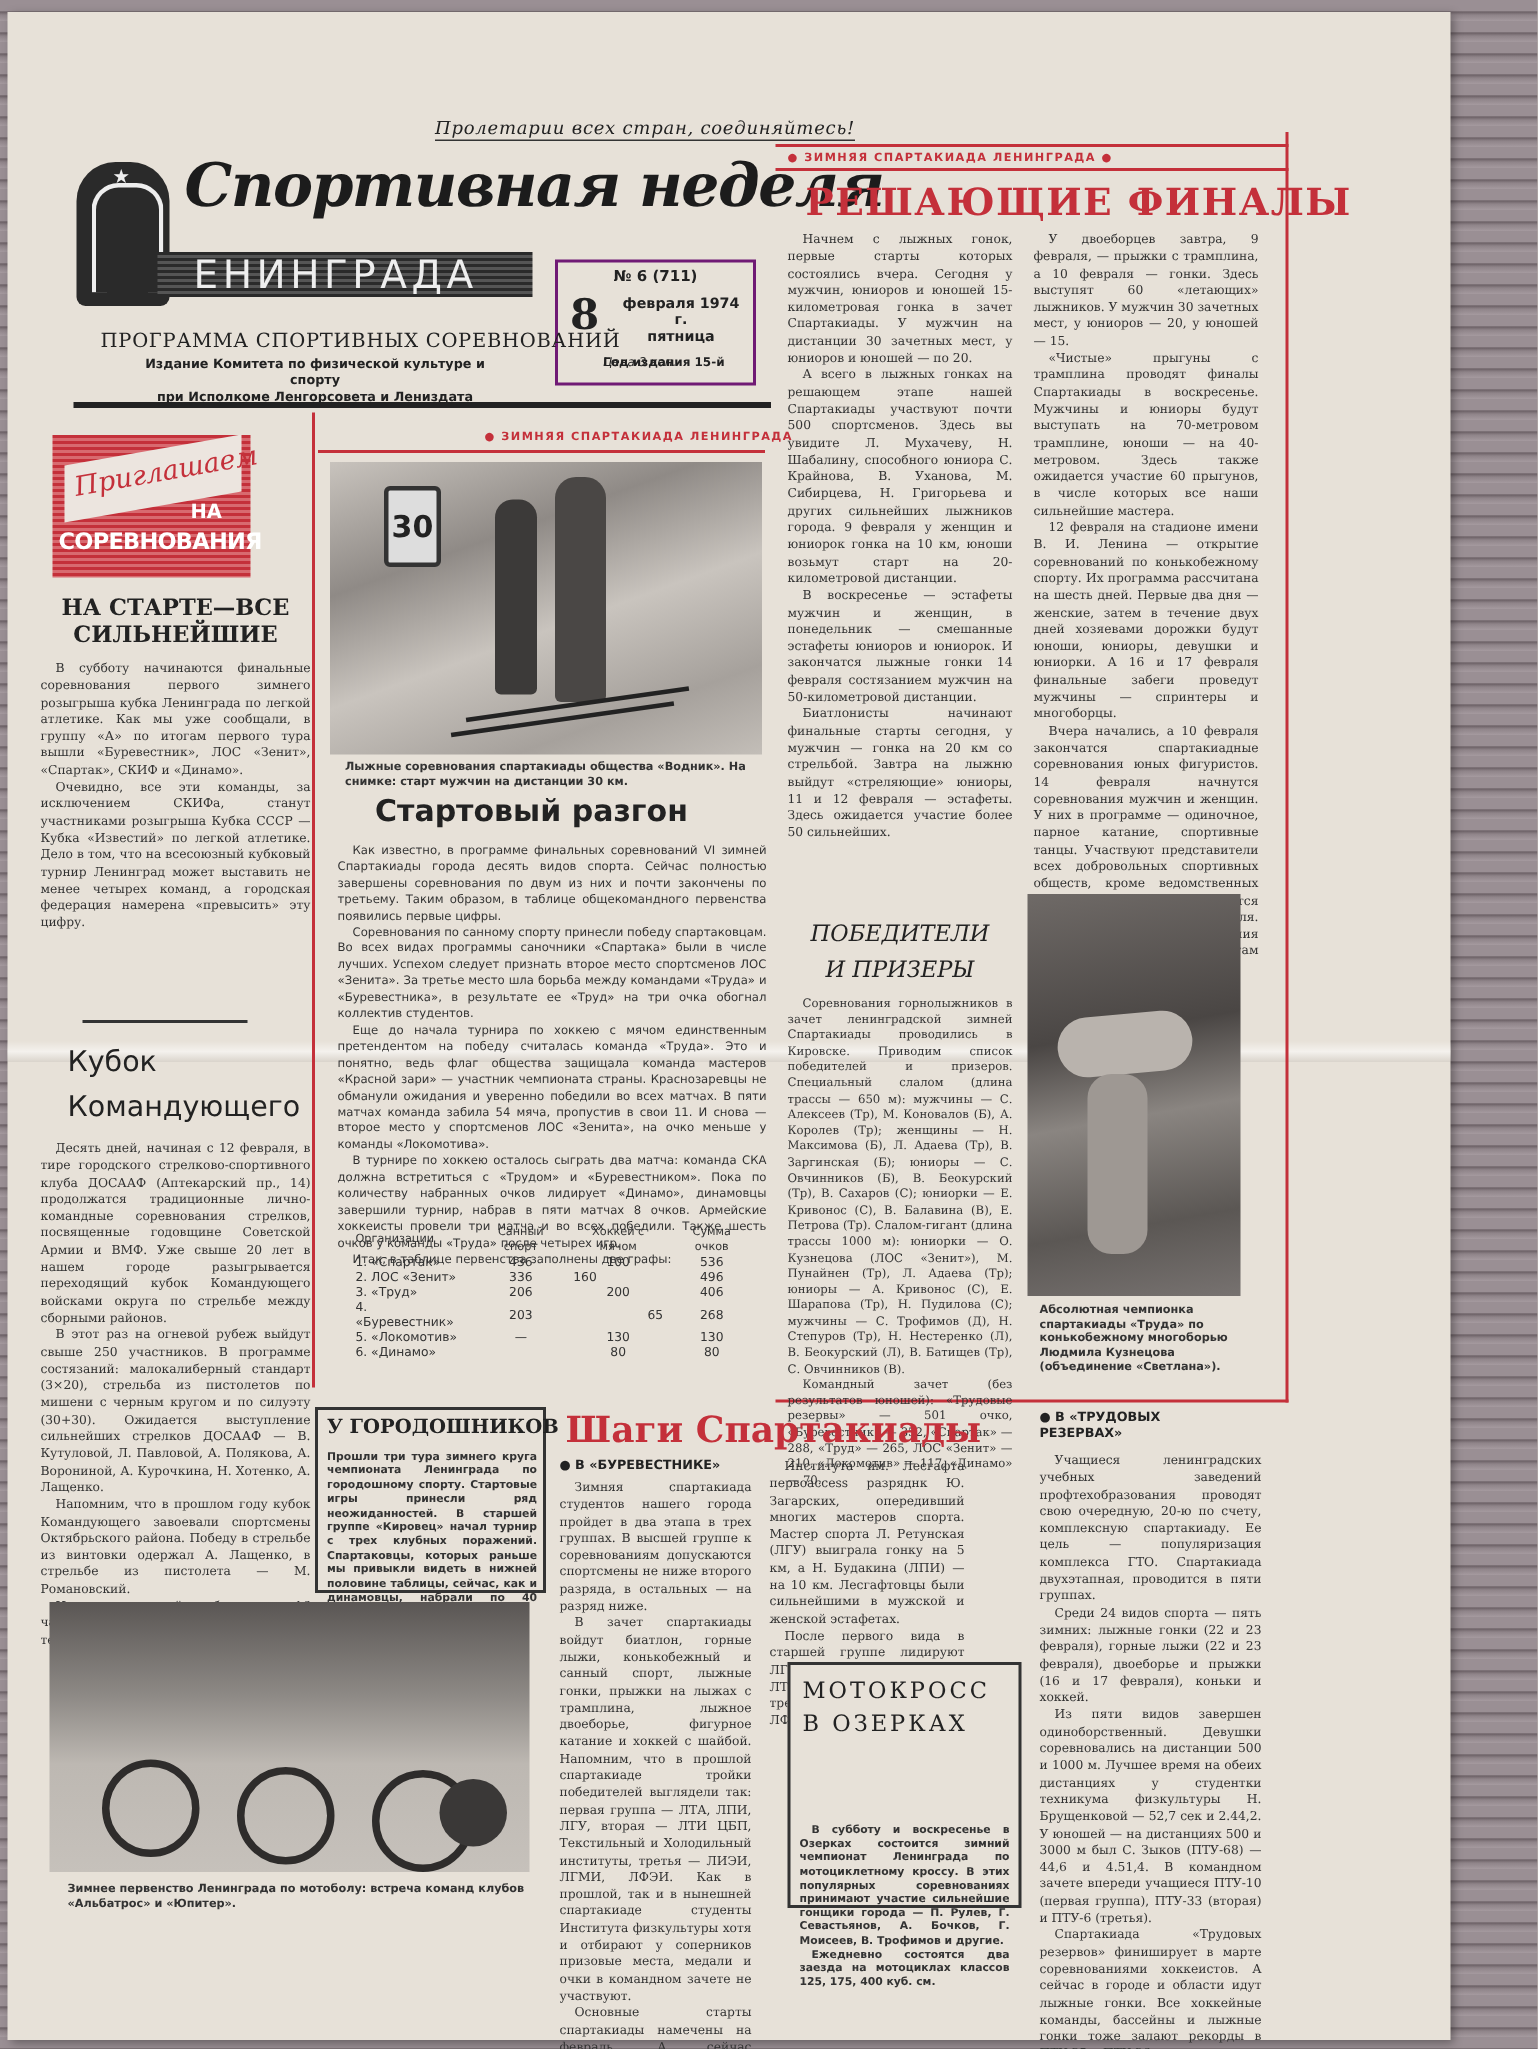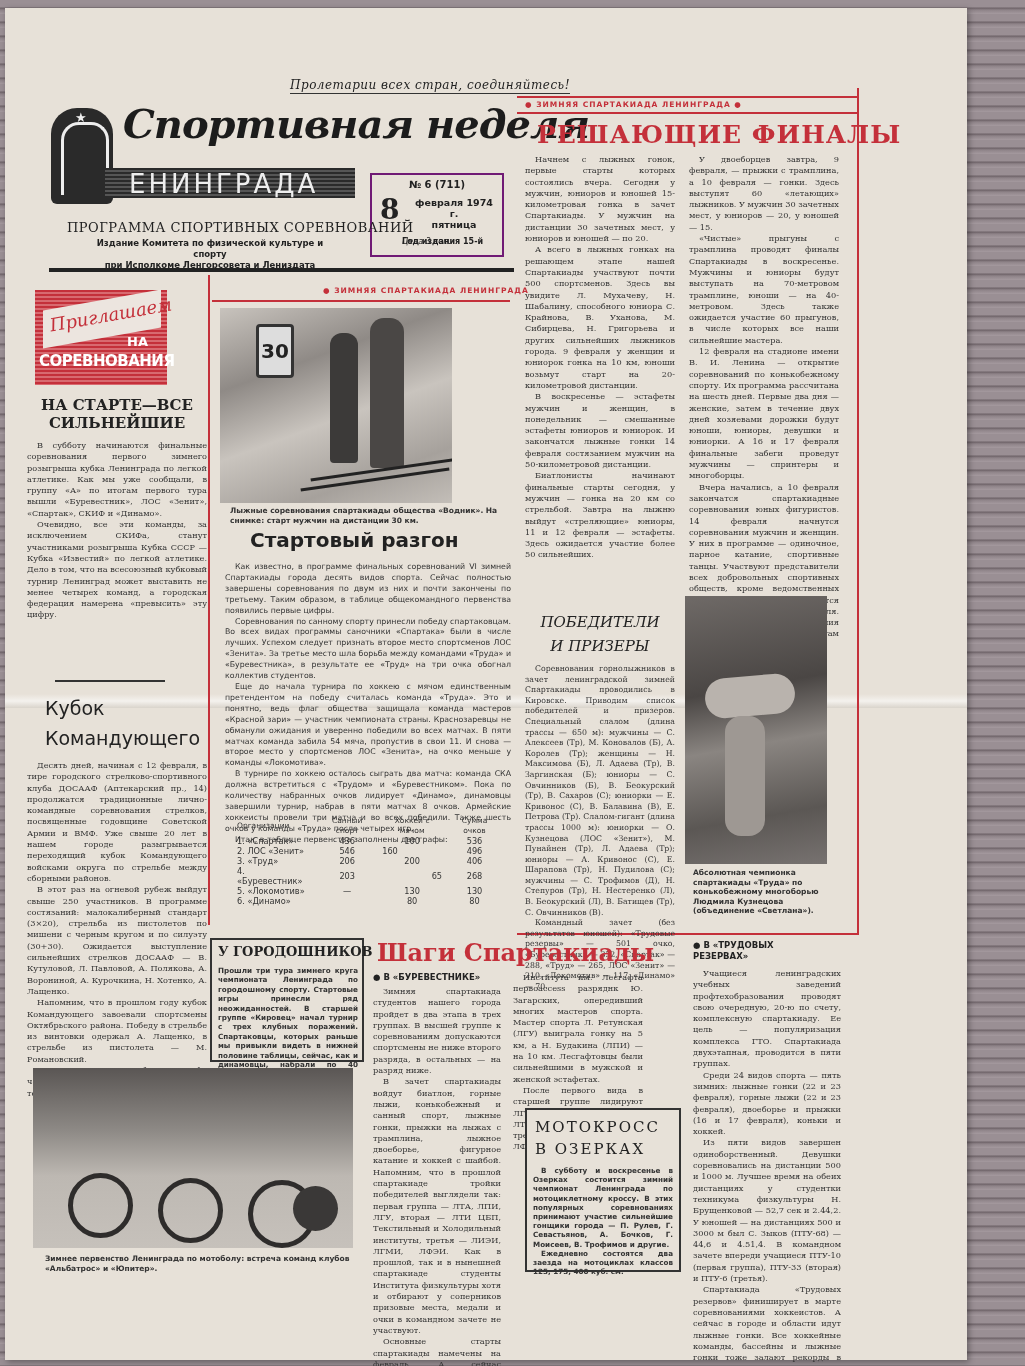--- a/index.html
+++ b/index.html
@@ -93,21 +93,21 @@
   <div class="abs col" style="left:22px;top:752px;width:180px;">
     <p>Десять дней, начиная с 12 февраля, в тире городского стрелково-спортивного клуба ДОСААФ (Аптекарский пр., 14) продолжатся традиционные лично-командные соревнования стрелков, посвященные годовщине Советской Армии и ВМФ. Уже свыше 20 лет в нашем городе разыгрывается переходящий кубок Командующего войсками округа по стрельбе между сборными районов.</p>
     <p>В этот раз на огневой рубеж выйдут свыше 250 участников. В программе состязаний: малокалиберный стандарт (3×20), стрельба из пистолетов по мишени с черным кругом и по силуэту (30+30). Ожидается выступление сильнейших стрелков ДОСААФ — В. Кутуловой, Л. Павловой, А. Полякова, А. Ворониной, А. Курочкина, Н. Хотенко, А. Лащенко.</p>
     <p>Напомним, что в прошлом году кубок Командующего завоевали спортсмены Октябрьского района. Победу в стрельбе из винтовки одержал А. Лащенко, в стрельбе из пистолета — М. Романовский.</p>
     <p>Начало состязаний в рабочие дни с 16 часов, в выходные — с 11. Справки по телефону 32-10-08.</p>
   </div>
 
   <div class="abs redbox" style="left:203px;top:267px;width:302px;height:650px;border-width:0 0 0 2px;"></div>
   <div class="abs kicker" style="left:318px;top:278px;">● <span>ЗИМНЯЯ СПАРТАКИАДА ЛЕНИНГРАДА</span></div>
   <div class="abs" style="left:207px;top:292px;width:298px;height:1.5px;background:#c4303a;"></div>
-  <div class="abs photo" style="left:215px;top:300px;width:232px;height:195px;">
+  <div class="abs photo" style="left:215px;top:300px;width:288px;height:195px;">
     <div class="abs" style="left:36px;top:16px;width:32px;height:48px;background:#ddd;border:3px solid #333;border-radius:4px;font-family:'DejaVu Sans',sans-serif;font-weight:bold;font-size:20px;text-align:center;line-height:48px;">30</div>
     <div class="abs" style="left:110px;top:25px;width:28px;height:130px;background:#3c3a39;border-radius:12px 12px 4px 4px;"></div>
     <div class="abs" style="left:150px;top:10px;width:34px;height:150px;background:#4a4745;border-radius:14px 14px 4px 4px;"></div>
     <div class="abs" style="left:90px;top:160px;width:150px;height:3px;background:#222;transform:rotate(-8deg);"></div>
     <div class="abs" style="left:80px;top:170px;width:150px;height:3px;background:#222;transform:rotate(-8deg);"></div>
   </div>
   <div class="abs caption" style="left:225px;top:498px;width:280px;">Лыжные соревнования спартакиады общества «Водник». На снимке: старт мужчин на дистанции 30 км.</div>
   <div class="abs sans" style="left:245px;top:520px;font-size:20px;font-weight:bold;">Стартовый разгон</div>
   <div class="abs col sans" style="left:220px;top:554px;width:286px;font-size:7.8px;line-height:10.9px;">
     <p>Как известно, в программе финальных соревнований VI зимней Спартакиады города десять видов спорта. Сейчас полностью завершены соревнования по двум из них и почти закончены по третьему. Таким образом, в таблице общекомандного первенства появились первые цифры.</p>
@@ -125,21 +125,21 @@
       <th>Сумма очков</th>
     </tr>
     <tr>
           <td>1. «Спартак»</td>
           <td style="text-align:center">436</td>
           <td style="text-align:center">100</td>
           <td style="text-align:center">536</td>
         </tr>
     <tr>
           <td>2. ЛОС «Зенит»</td>
-          <td style="text-align:center">546</td>
+          <td style="text-align:center">336</td>
           <td style="text-align:left">160</td>
           <td style="text-align:center">496</td>
         </tr>
     <tr>
           <td>3. «Труд»</td>
           <td style="text-align:center">206</td>
           <td style="text-align:center">200</td>
           <td style="text-align:center">406</td>
         </tr>
     <tr>
@@ -225,17 +225,17 @@
     <p>Среди 24 видов спорта — пять зимних: лыжные гонки (22 и 23 февраля), горные лыжи (22 и 23 февраля), двоеборье и прыжки (16 и 17 февраля), коньки и хоккей.</p>
     <p>Из пяти видов завершен одиноборственный. Девушки соревновались на дистанции 500 и 1000 м. Лучшее время на обеих дистанциях у студентки техникума физкультуры Н. Брущенковой — 52,7 сек и 2.44,2. У юношей — на дистанциях 500 и 3000 м был С. Зыков (ПТУ-68) — 44,6 и 4.51,4. В командном зачете впереди учащиеся ПТУ-10 (первая группа), ПТУ-33 (вторая) и ПТУ-6 (третья).</p>
     <p>Спартакиада «Трудовых резервов» финиширует в марте соревнованиями хоккеистов. А сейчас в городе и области идут лыжные гонки. Все хоккейные команды, бассейны и лыжные гонки тоже залают рекорды в ПТУ-25 и ПТУ-26.</p>
   </div>
 
   <div class="abs" style="left:520px;top:1100px;width:152px;height:160px;border:2px solid #333;background:#e7e1d8;"></div>
   <div class="abs" style="left:530px;top:1108px;font-size:15px;letter-spacing:2px;line-height:22px;">
     <div>МОТОКРОСС</div>
     <div>В ОЗЕРКАХ</div>
   </div>
-  <div class="abs sans" style="left:528px;top:1158px;width:140px;font-size:7.2px;font-weight:bold;line-height:9.2px;text-align:justify;color:#333;">
+  <div class="abs sans" style="left:528px;top:1207px;width:140px;font-size:7.2px;font-weight:bold;line-height:9.2px;text-align:justify;color:#333;">
     <p style="margin:0;text-indent:8px">В субботу и воскресенье в Озерках состоится зимний чемпионат Ленинграда по мотоциклетному кроссу. В этих популярных соревнованиях принимают участие сильнейшие гонщики города — П. Рулев, Г. Севастьянов, А. Бочков, Г. Моисеев, В. Трофимов и другие.</p>
     <p style="margin:0;text-indent:8px">Ежедневно состоятся два заезда на мотоциклах классов 125, 175, 400 куб. см.</p>
   </div>
 </div>
 
 </body></html>

